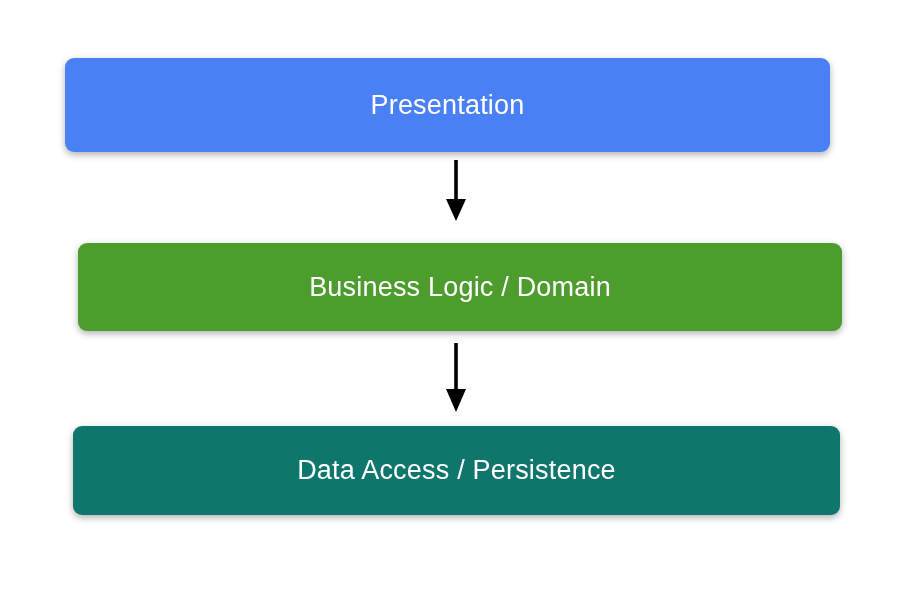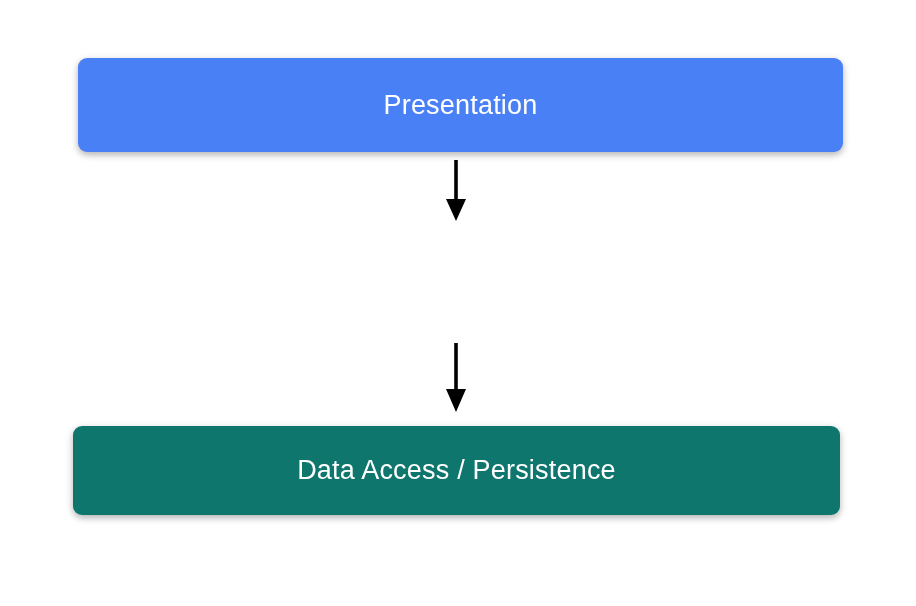--- a/index.html
+++ b/index.html
@@ -37,21 +37,21 @@
     font-size: 27px;
     font-weight: 400;
     letter-spacing: 0.2px;
     line-height: 1;
     white-space: nowrap;
     text-align: center;
   }
 
   
   #layer-presentation {
-    left: 78px;
+    left: 65px;
     top: 58px;
     width: 765px;
     height: 94px;
     background: #4a80f5;
   }
 
   
   #layer-business-logic {
     left: 78px;
     top: 243px;
@@ -102,20 +102,23 @@
     <span class="layer-label">Presentation</span>
   </div>
 
   <div class="arrow-connector" id="arrow-presentation-to-business">
     <svg viewBox="0 0 32 62" preserveAspectRatio="none" aria-hidden="true">
       <line x1="16" y1="0" x2="16" y2="41" stroke="#000000" stroke-width="3.6"></line>
       <polygon points="6,39 26,39 16,61" fill="#000000"></polygon>
     </svg>
   </div>
 
+  <div class="layer-box" id="layer-business-logic">
+    <span class="layer-label">Business Logic / Domain</span>
+  </div>
 
   <div class="arrow-connector" id="arrow-business-to-data">
     <svg viewBox="0 0 32 70" preserveAspectRatio="none" aria-hidden="true">
       <line x1="16" y1="0" x2="16" y2="48" stroke="#000000" stroke-width="3.6"></line>
       <polygon points="6,46 26,46 16,69" fill="#000000"></polygon>
     </svg>
   </div>
 
   <div class="layer-box" id="layer-data-access">
     <span class="layer-label">Data Access / Persistence</span>

